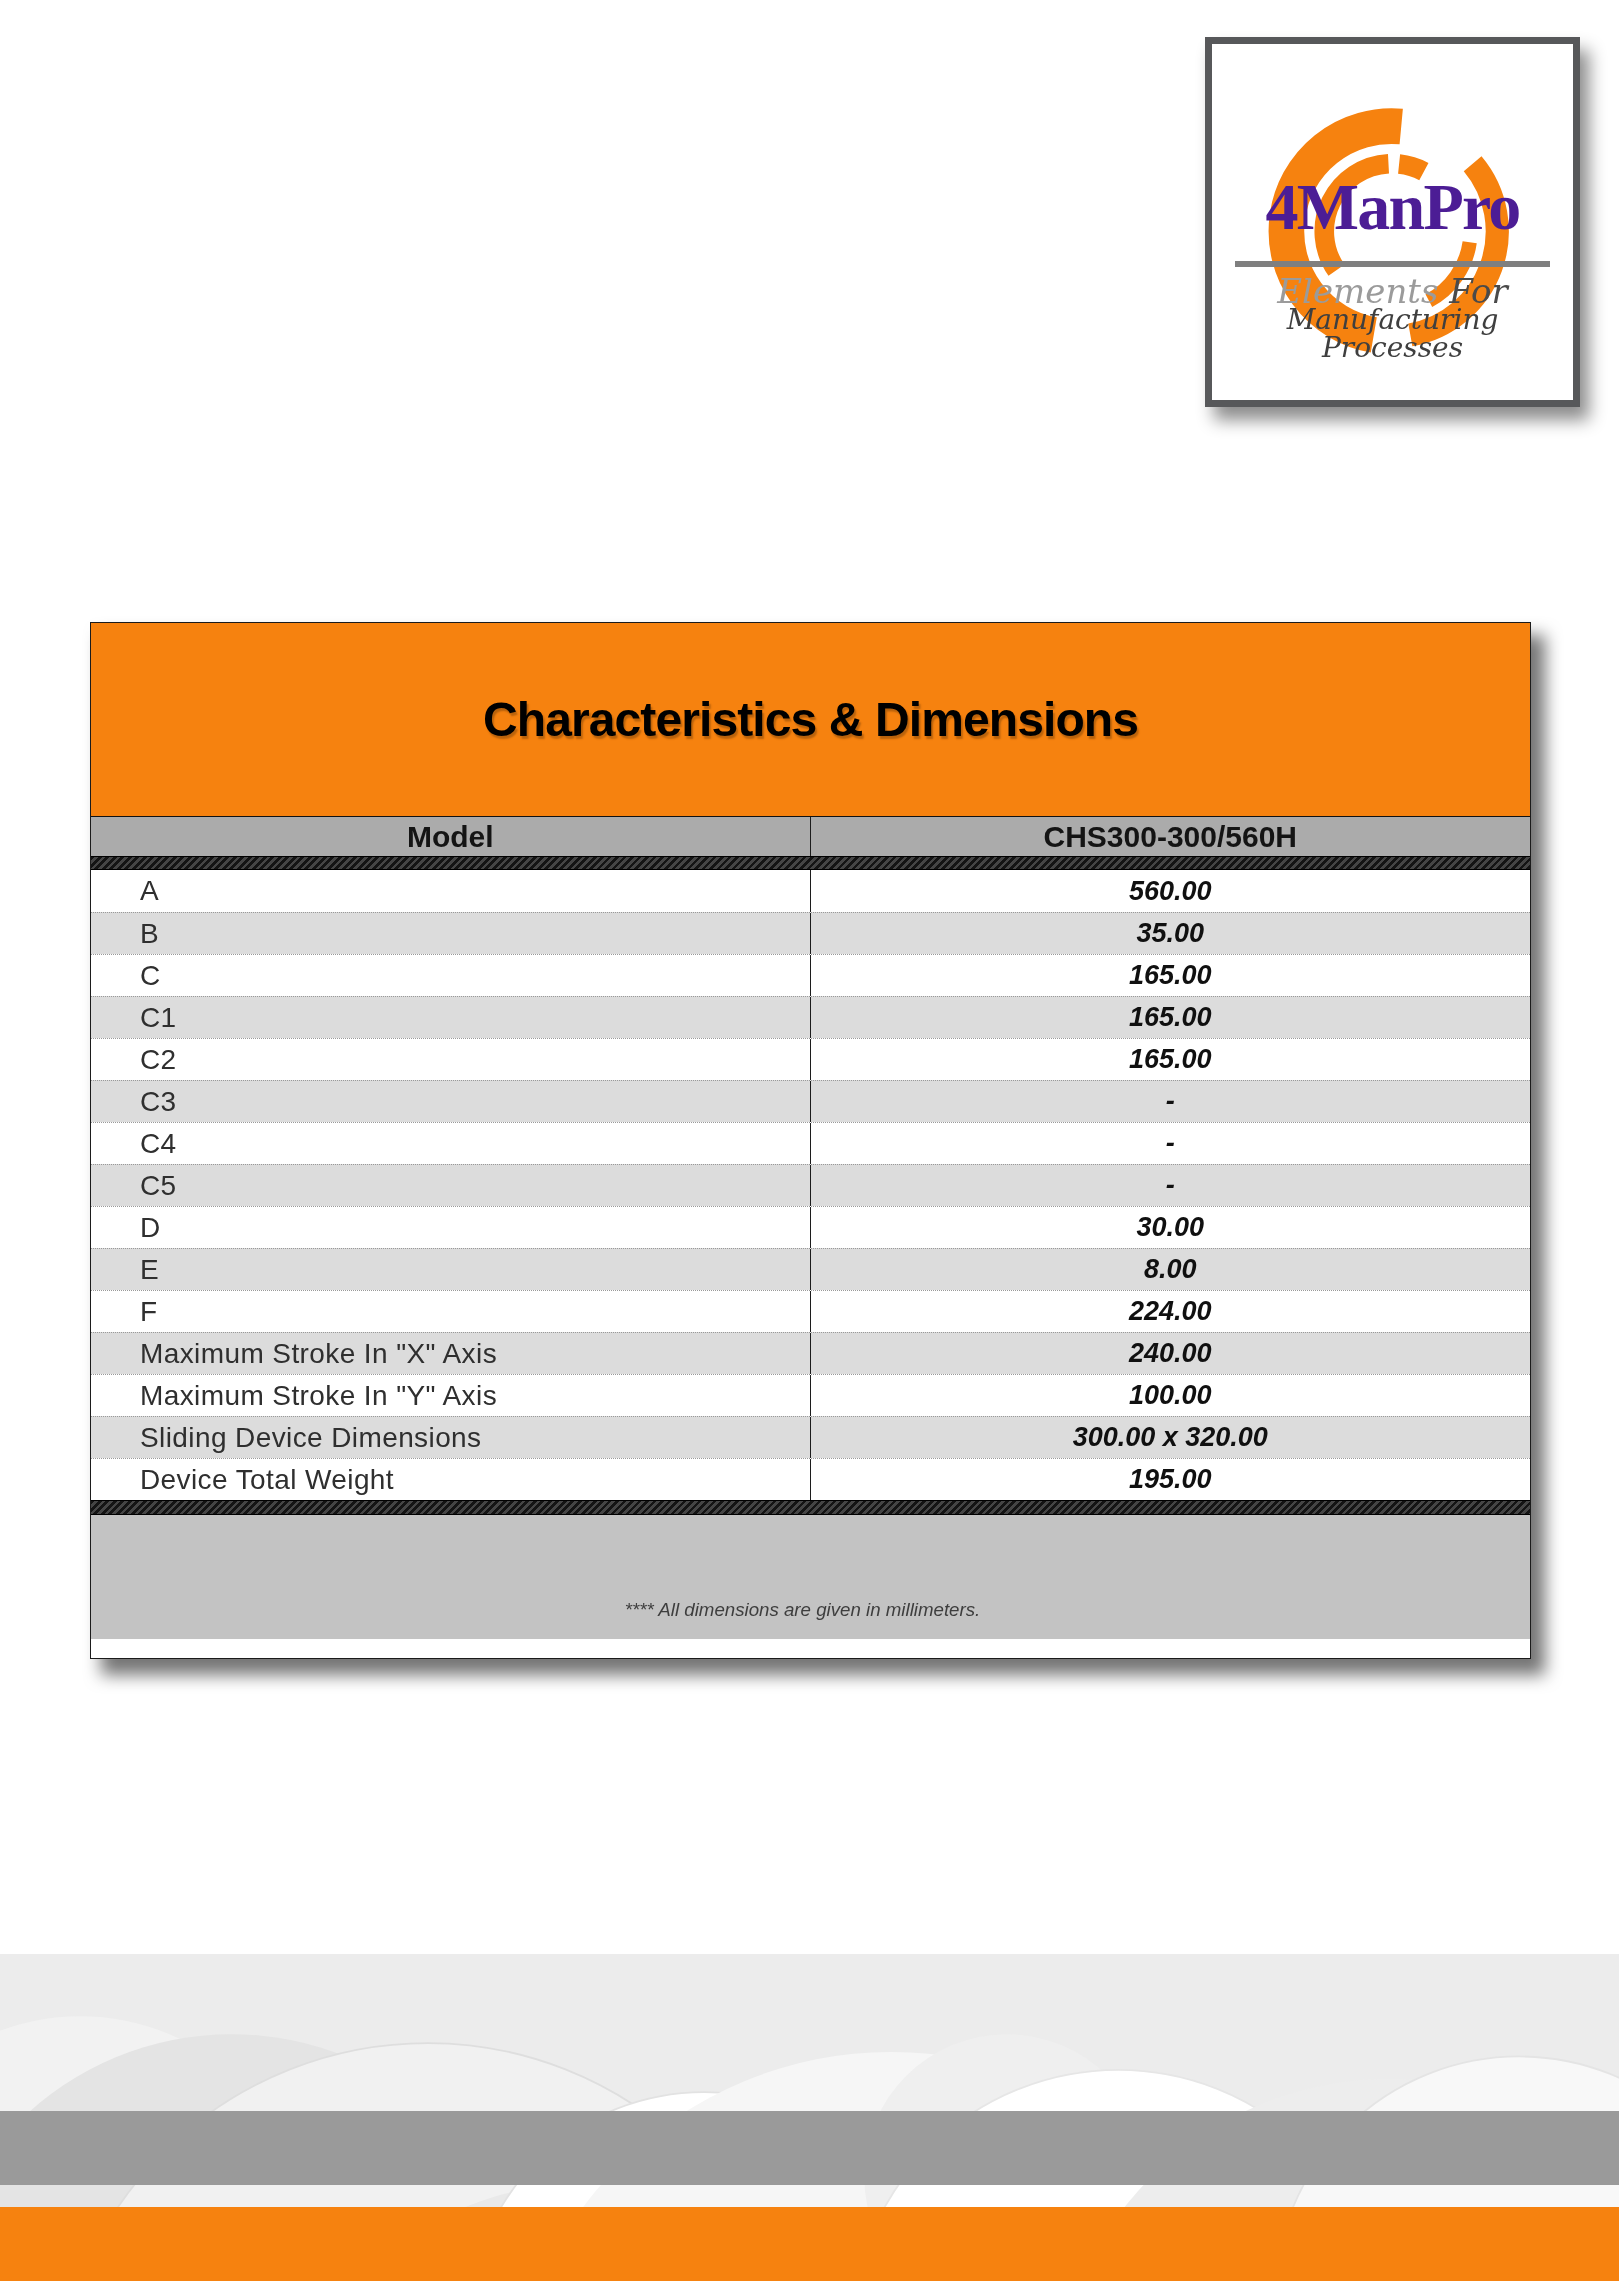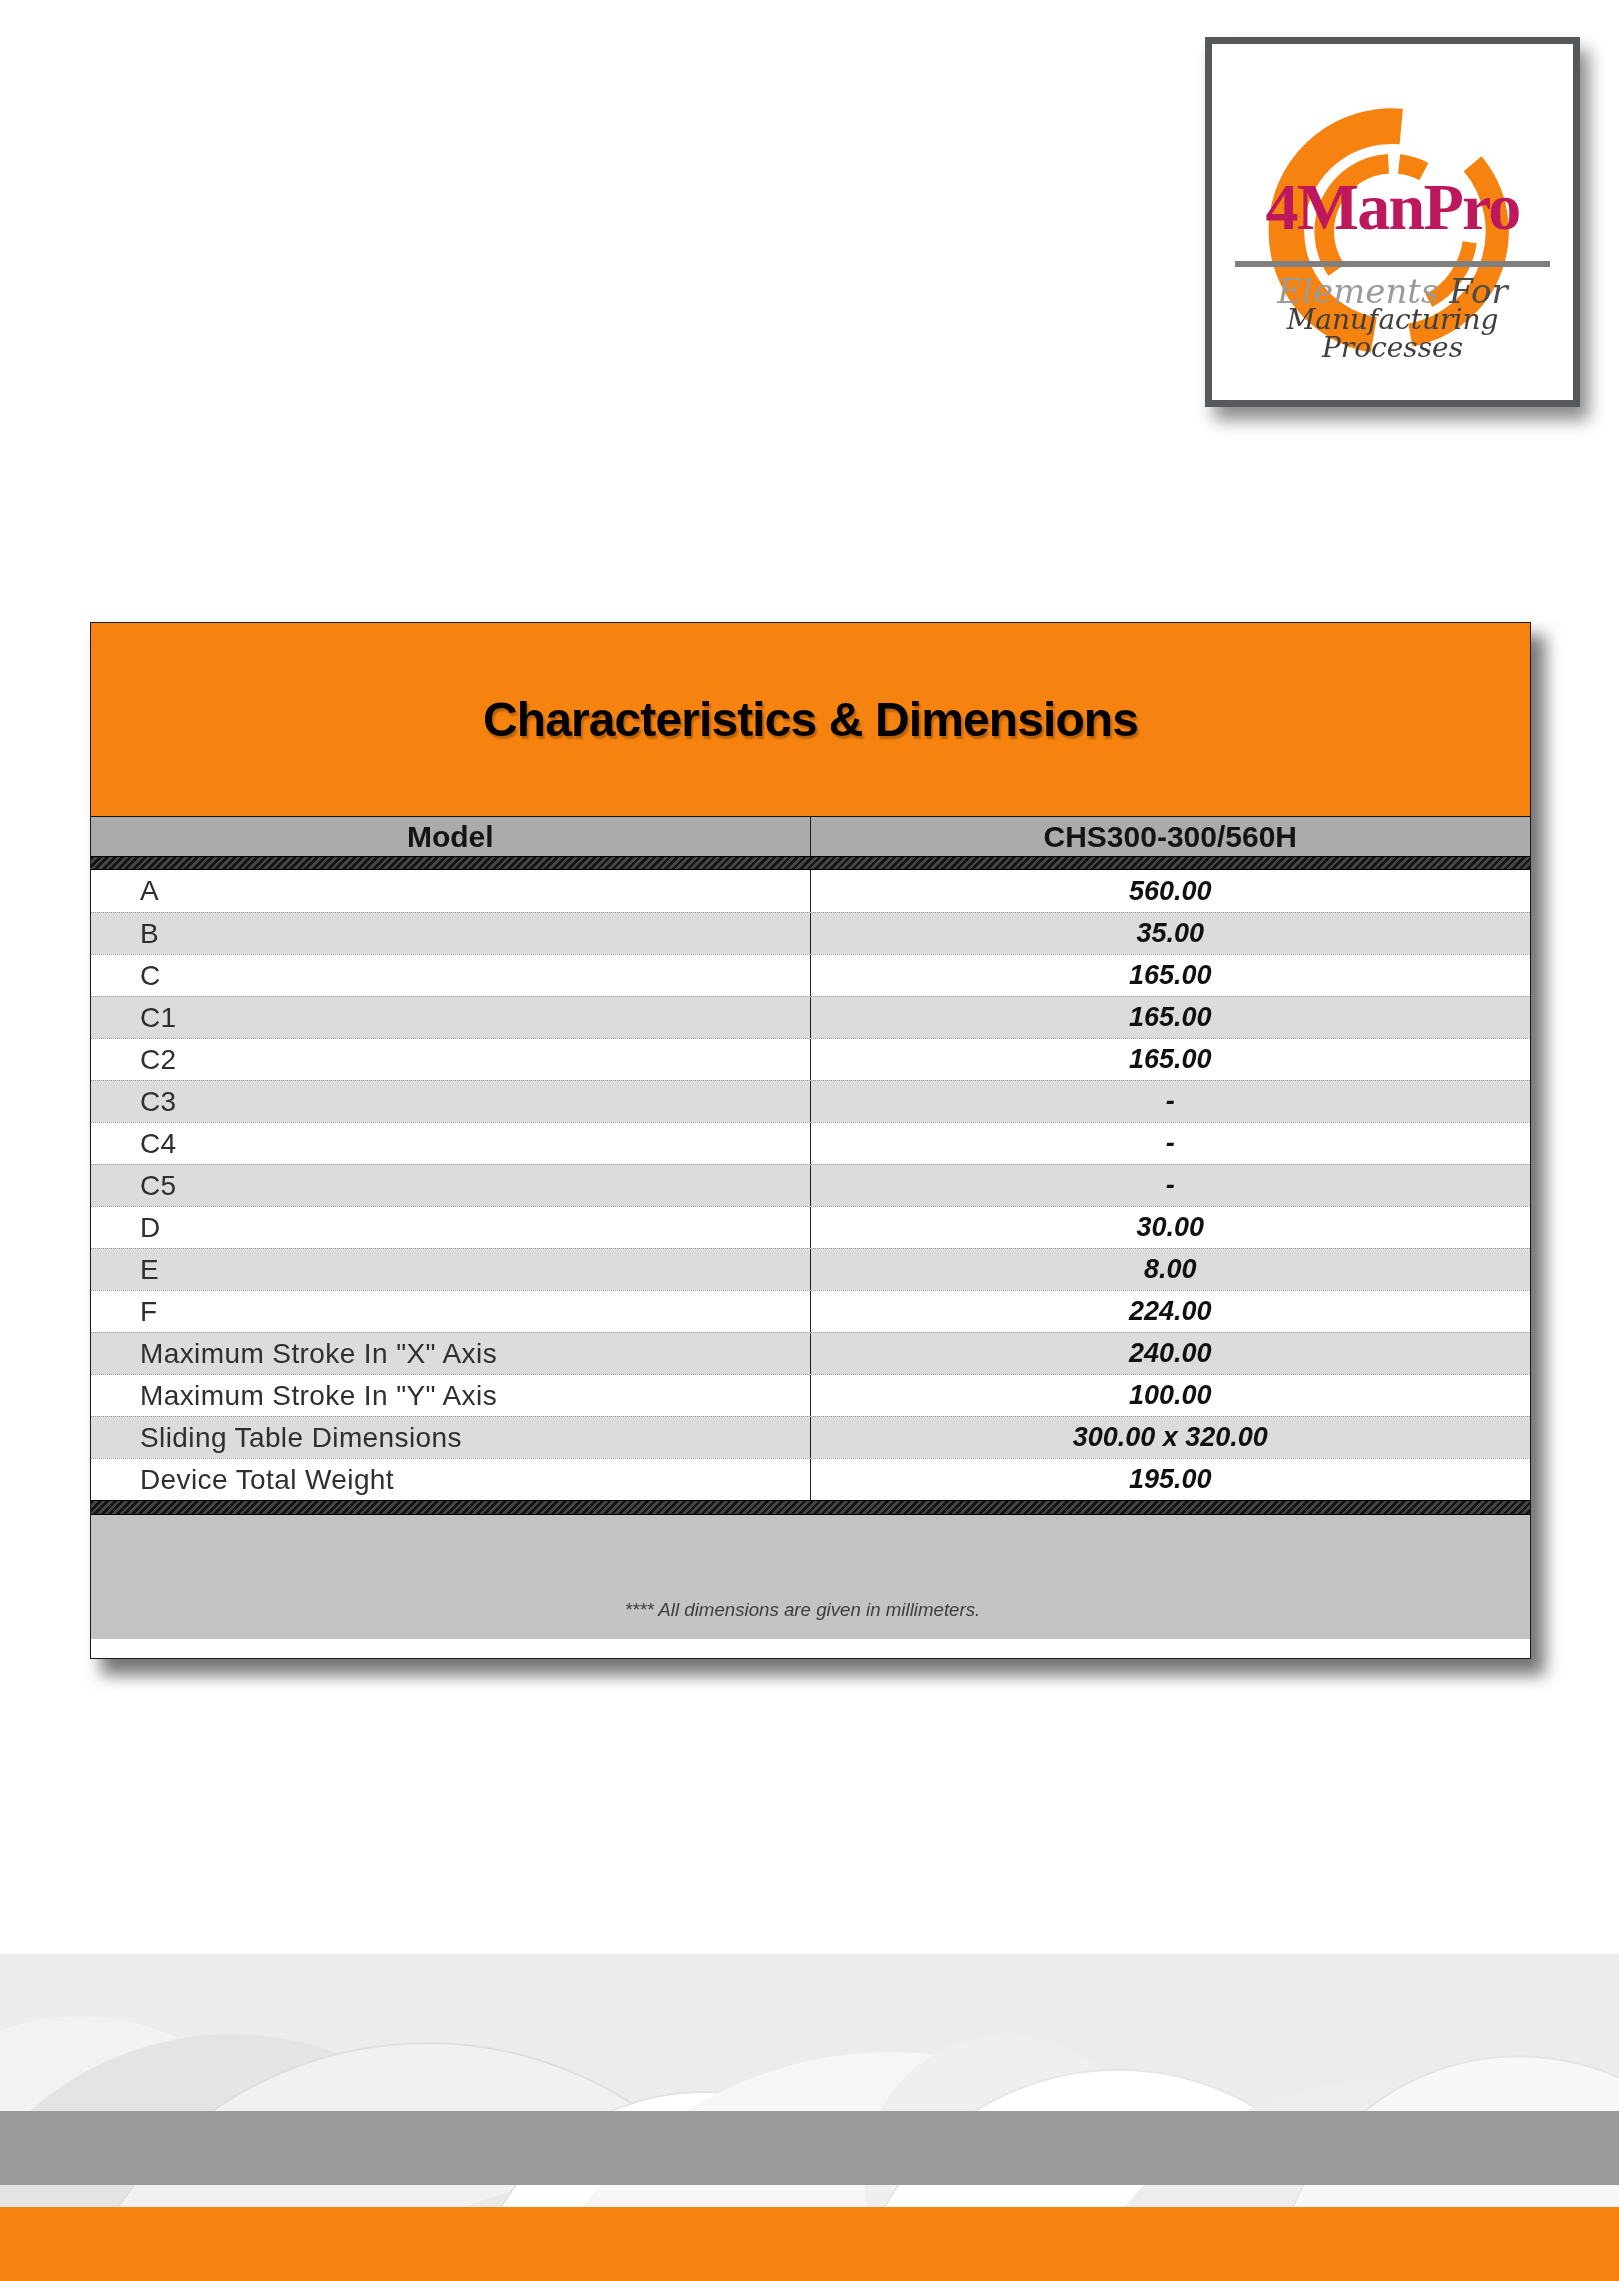--- a/index.html
+++ b/index.html
@@ -26,21 +26,21 @@
     background:#ffffff;
     border:7.1px solid #57585A;
     box-shadow:9px 12.5px 16px rgba(0,0,0,0.45);
   }
   .logo-card svg{position:absolute;inset:0;width:100%;height:100%;}
   .logo-brand{
     position:absolute; left:0; right:0; top:130px;
     text-align:center;
     font-family:"Liberation Serif", serif;
     font-weight:bold; font-size:66px; letter-spacing:-1.8px;
-    color:#be185d; line-height:1;
+    color:#4c1d95; line-height:1;
   }
   .logo-rule{
     position:absolute; left:23px; right:23px; top:217px;
     height:6.2px; background:#7F7F7F;
   }
   .logo-tag1,.logo-tag2{
     position:absolute; left:0; right:0;
     text-align:center;
     font-family:"DejaVu Serif", serif;
     font-style:italic; line-height:1;
@@ -205,21 +205,21 @@
       </div>
       <div class="spec-row alt">
         <div class="label">Maximum Stroke In "X" Axis</div>
         <div class="value">240.00</div>
       </div>
       <div class="spec-row">
         <div class="label">Maximum Stroke In "Y" Axis</div>
         <div class="value">100.00</div>
       </div>
       <div class="spec-row alt">
-        <div class="label">Sliding Table Dimensions</div>
+        <div class="label">Sliding Device Dimensions</div>
         <div class="value">300.00 x 320.00</div>
       </div>
       <div class="spec-row">
         <div class="label">Device Total Weight</div>
         <div class="value">195.00</div>
       </div>
     </div>
 
   <div class="hatch"></div>
 

